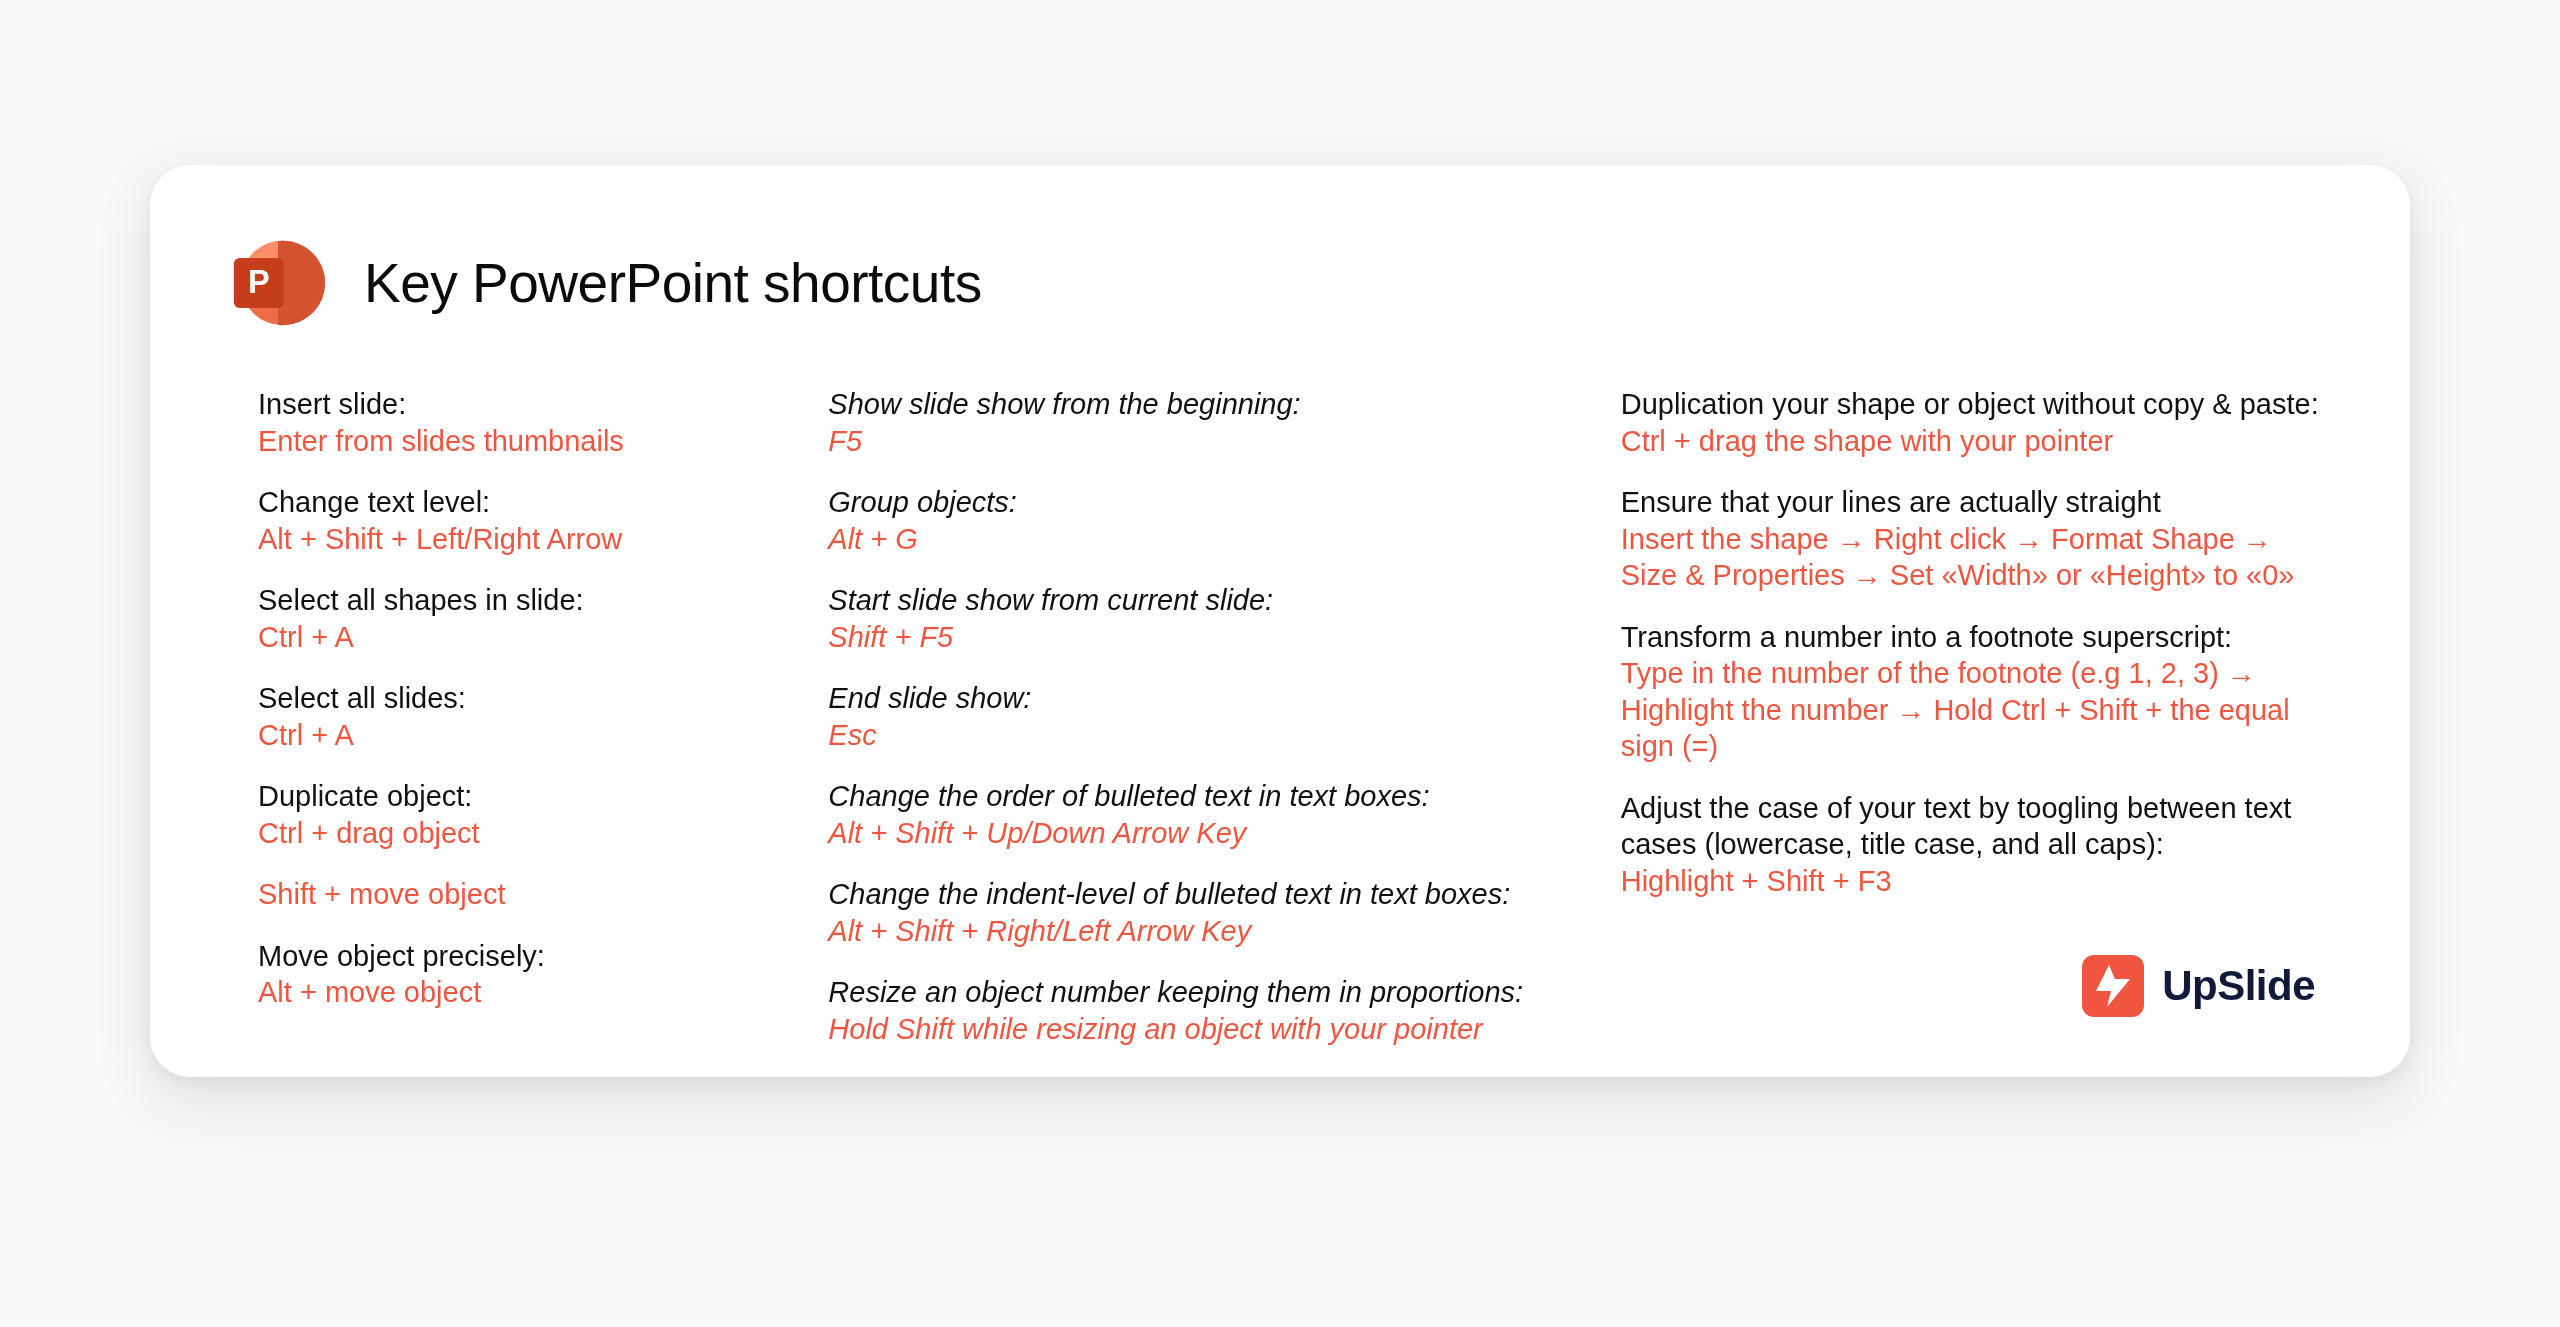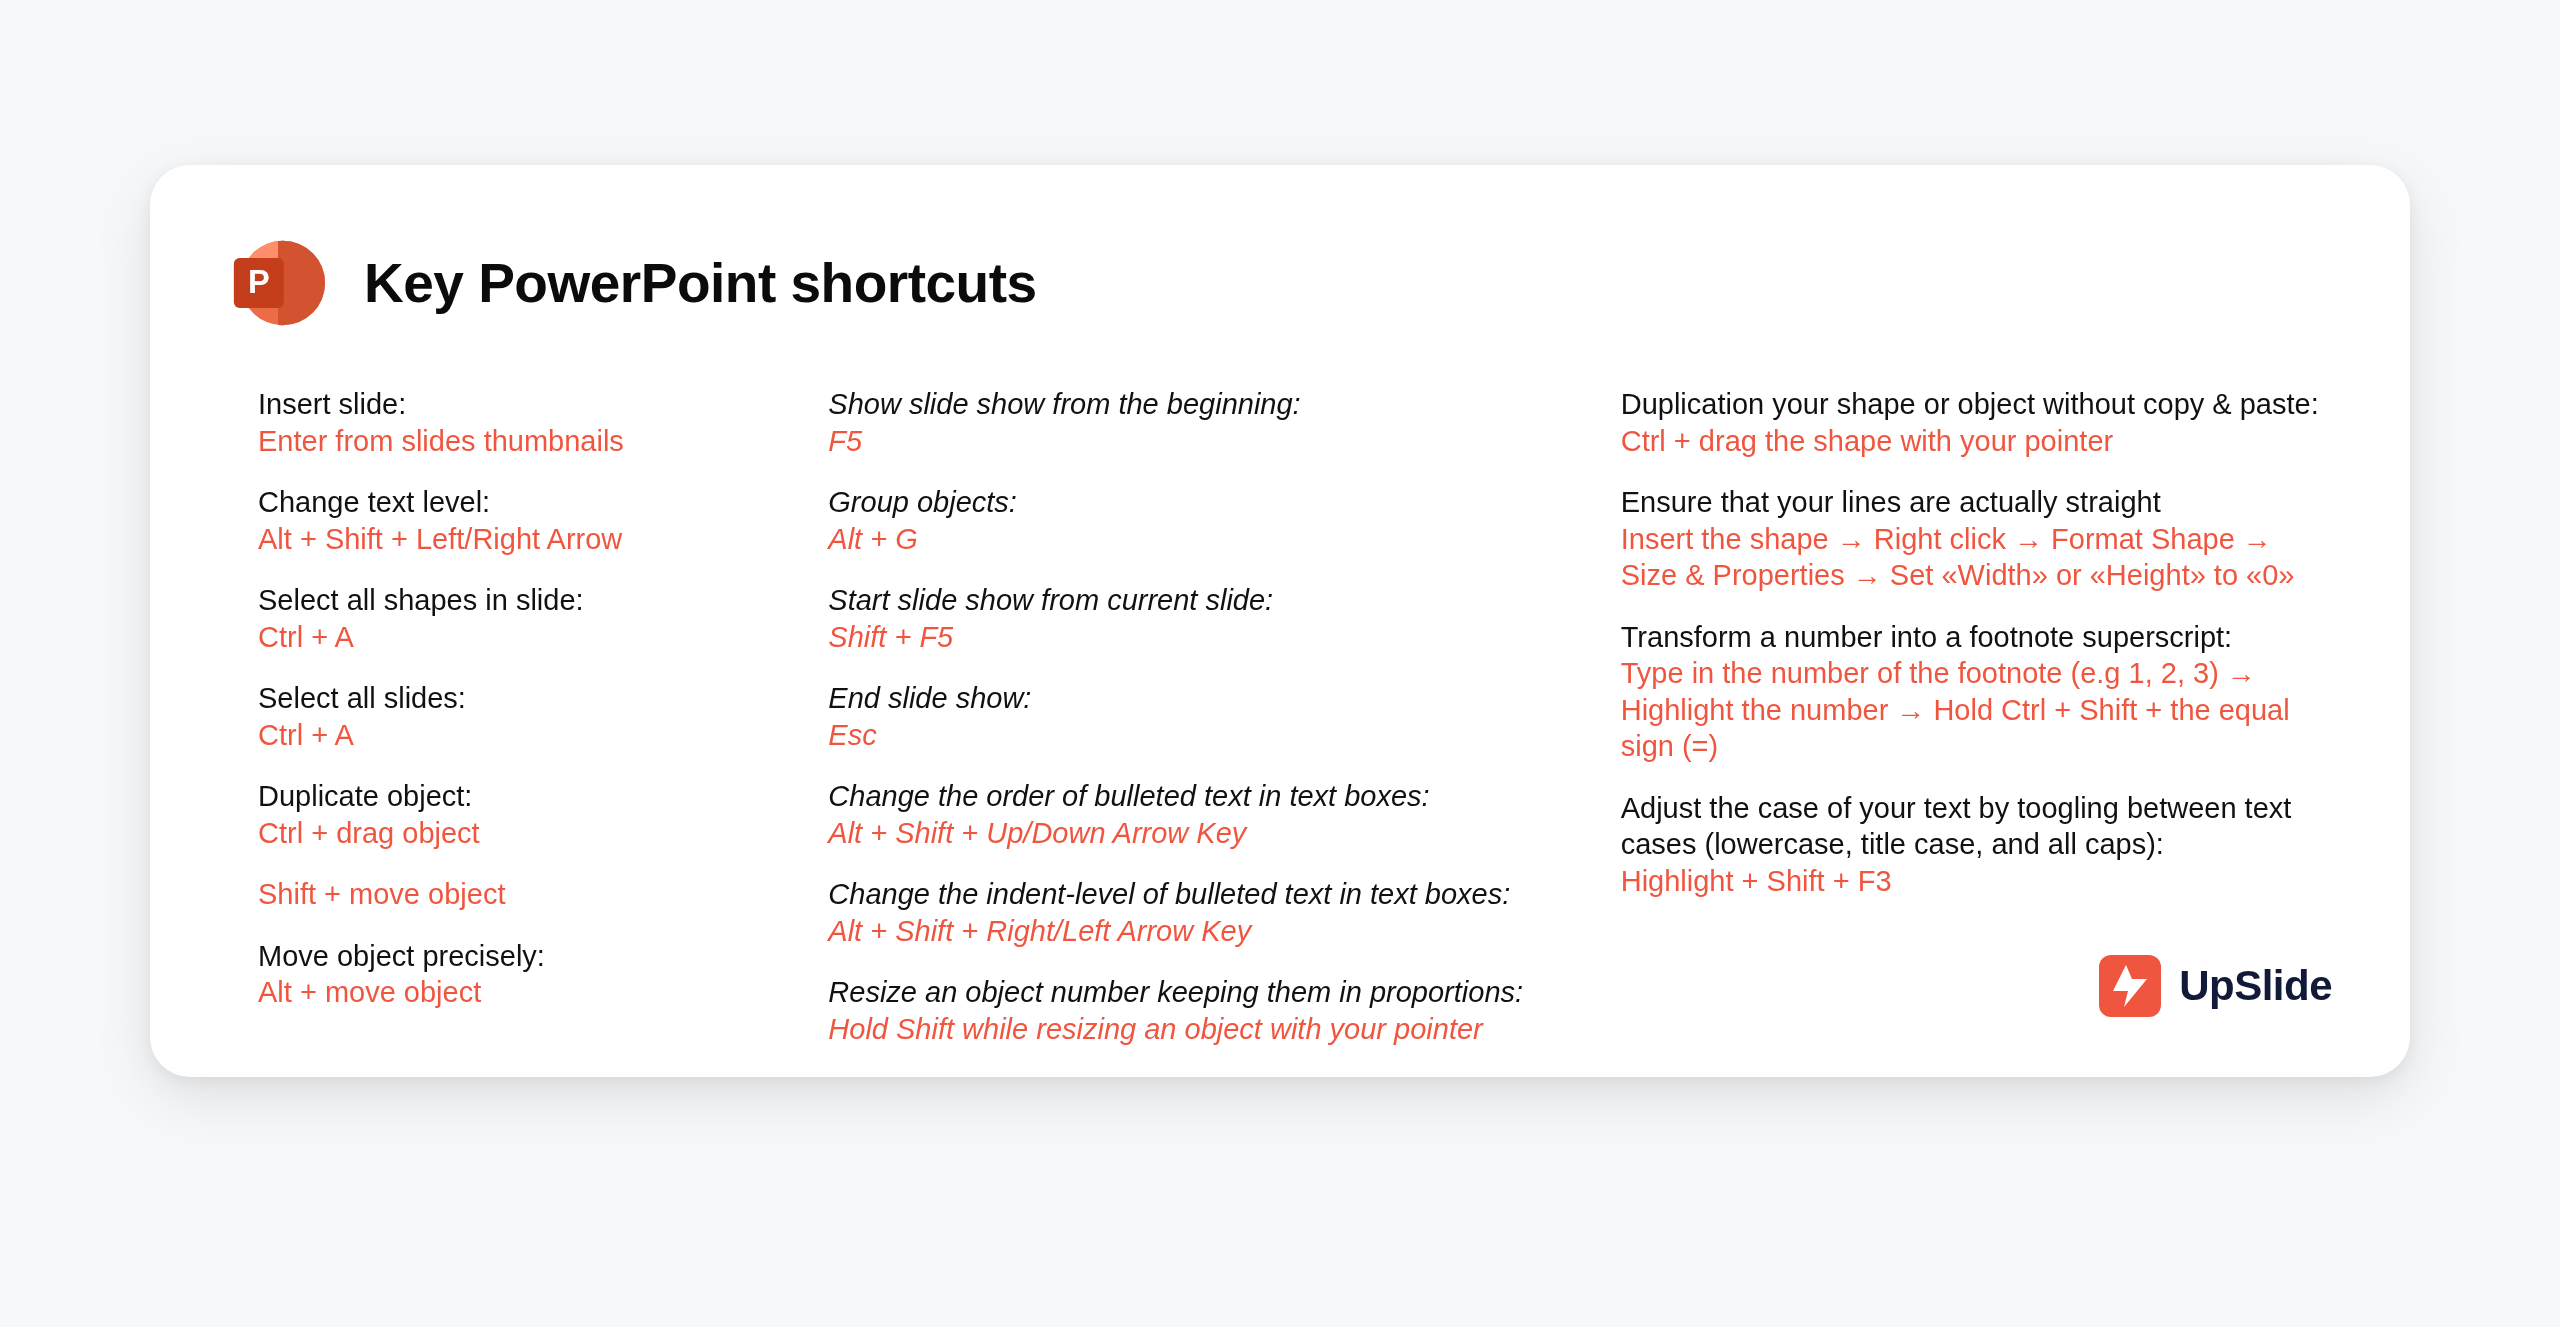--- a/index.html
+++ b/index.html
@@ -31,41 +31,41 @@
   }
   .pp-icon {
     width: 96px;
     height: 96px;
     position: relative;
     flex: 0 0 auto;
   }
   .pp-icon svg { width: 100%; height: 100%; display: block; }
   .title {
     font-size: 55px;
-    font-weight: 700;
+    font-weight: 400;
     letter-spacing: -0.5px;
     color: #0b0b0b;
   }
 
   .columns {
     display: flex;
     gap: 0;
   }
   .col   { font-size: 29px; line-height: 1.26; }
   .col-1 { width: 595px; margin-left: 28px; }
   .col-2 { width: 810px; font-style: italic; }
   .col-3 { width: 740px; margin-left: 16px; }
 
   .item        { margin-bottom: 25px; }
   .item .label { color: #111; }
   .item .keys  { color: #f0563f; }
 
   .logo {
     position: absolute;
-    right: 78px;
+    right: 95px;
     bottom: 60px;
     display: flex;
     align-items: center;
     gap: 18px;
   }
   .logo-mark {
     width: 62px;
     height: 62px;
     background: #f0563f;
     border-radius: 12px;

